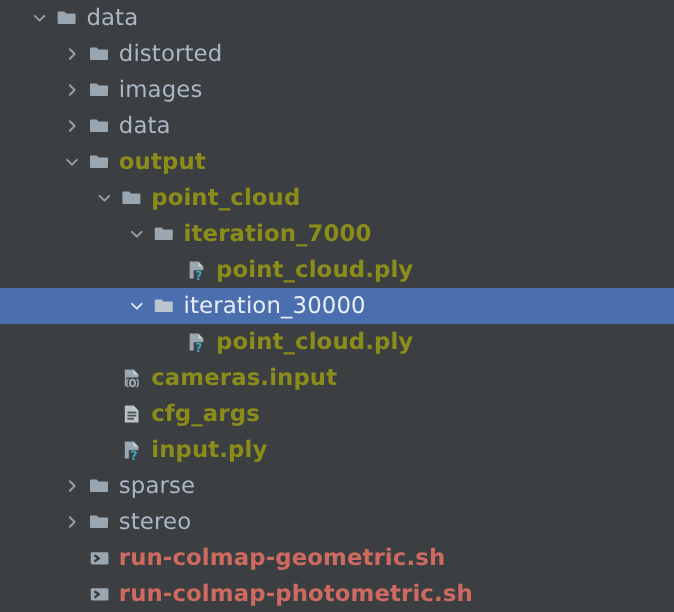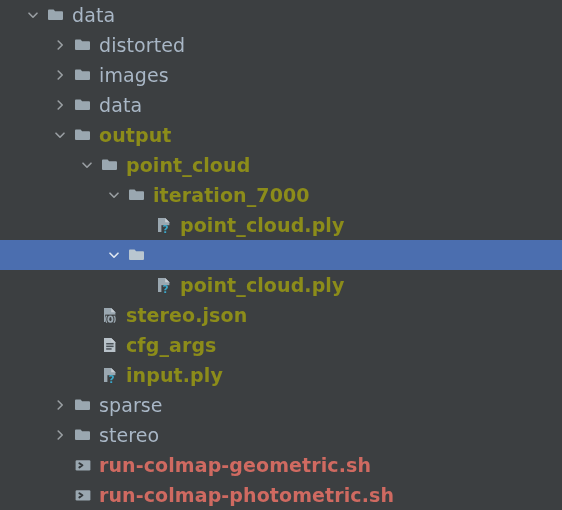--- a/index.html
+++ b/index.html
@@ -197,20 +197,21 @@
       <span class="chevron">
         <svg width="16" height="16" viewBox="0 0 16 16">
           <path d="M4 6.2 L8 10.2 L12 6.2" fill="none" stroke="#dfe7f0" stroke-width="1.6" stroke-linecap="round" stroke-linejoin="round"></path>
         </svg>
       </span>
       <span class="icon">
         <svg width="18" height="18" viewBox="0 0 18 18">
           <path d="M1 4.5 C1 4 1.4 3.6 1.9 3.6 L6.6 3.6 L8.1 5.3 L15.1 5.3 C15.6 5.3 16 5.7 16 6.2 L16 13 C16 13.5 15.6 13.9 15.1 13.9 L1.9 13.9 C1.4 13.9 1 13.5 1 13 Z" fill="#b9c6d0"></path>
         </svg>
       </span>
+      <span class="label c-selected">iteration_30000</span>
     </div>
     <div class="row">
       <div class="indent" style="width: 130px;"></div>
       <span class="chevron-spacer"></span>
       <span class="icon">
         <svg width="18" height="18" viewBox="0 0 18 18">
           <path d="M3 2 L10.2 2 L14.4 6.2 L14.4 16 L3 16 Z" fill="#9aa7b0"></path>
           <path d="M10.2 2 L14.4 6.2 L10.2 6.2 Z" fill="#c5ccd2"></path>
           <rect x="6.4" y="9.2" width="8.6" height="8.6" fill="#3c3f41"></rect>
           <text x="10.6" y="17" text-anchor="middle" font-size="10.5" font-family="&quot;DejaVu Sans&quot;, sans-serif" font-weight="bold" fill="#3aa7c9">?</text>
@@ -225,21 +226,21 @@
         <svg width="18" height="18" viewBox="0 0 18 18">
           <path d="M3 2 L10.2 2 L14.4 6.2 L14.4 16 L3 16 Z" fill="#9aa7b0"></path>
           <path d="M10.2 2 L14.4 6.2 L10.2 6.2 Z" fill="#c5ccd2"></path>
           <rect x="4.2" y="8.6" width="10.5" height="9.4" fill="#3c3f41"></rect>
           <ellipse cx="9.4" cy="13.2" rx="3" ry="3.6" fill="#9aa7b0"></ellipse>
           <ellipse cx="9.4" cy="13.2" rx="1.1" ry="2.1" fill="#3c3f41"></ellipse>
           <path d="M5.6 10.2 C4.4 11.1 4.4 15.3 5.6 16.2" fill="none" stroke="#9aa7b0" stroke-width="1.3" stroke-linecap="round"></path>
           <path d="M13.2 10.2 C14.4 11.1 14.4 15.3 13.2 16.2" fill="none" stroke="#9aa7b0" stroke-width="1.3" stroke-linecap="round"></path>
         </svg>
       </span>
-      <span class="label c-tracked">stereo.json</span>
+      <span class="label c-tracked">cameras.input</span>
     </div>
     <div class="row">
       <div class="indent" style="width: 76px;"></div>
       <span class="chevron-spacer"></span>
       <span class="icon">
         <svg width="18" height="18" viewBox="0 0 18 18">
           <path d="M3 2 L10.2 2 L14.4 6.2 L14.4 16 L3 16 Z" fill="#b8c2c9"></path>
           <path d="M10.2 2 L14.4 6.2 L10.2 6.2 Z" fill="#c5ccd2"></path>
           <rect x="5.2" y="7" width="7.4" height="1.5" fill="#4a5157"></rect>
           <rect x="5.2" y="9.6" width="7.4" height="1.5" fill="#4a5157"></rect>

